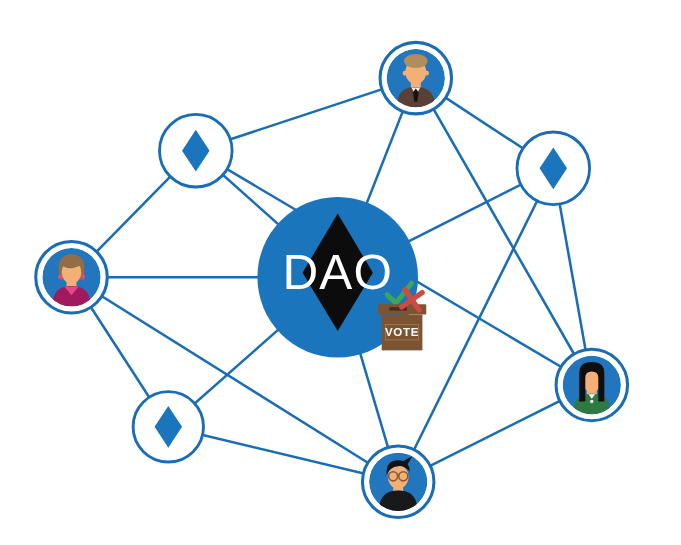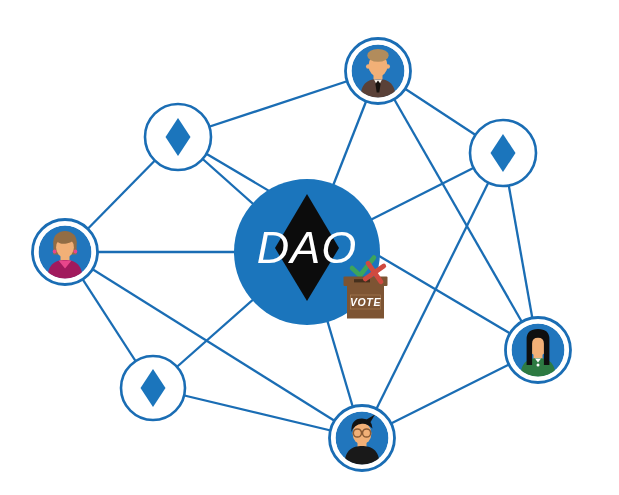--- a/index.html
+++ b/index.html
@@ -1,17 +1,17 @@
 <!DOCTYPE html>
 <html><head>
 <meta charset="utf-8">
 <style>
   html,body{margin:0;padding:0;background:#fff;}
   .stage{position:relative;width:619px;height:495px;background:#ffffff;overflow:hidden;
-         font-family:"Liberation Sans","DejaVu Sans",sans-serif;font-style:italic;}
+         font-family:"Liberation Sans","DejaVu Sans",sans-serif;}
   svg{position:absolute;left:0;top:0;}
   .hub-label{font-family:"Liberation Sans","DejaVu Sans",sans-serif;font-size:45px;font-weight:500;
              letter-spacing:1px;fill:#ffffff;}
   .vote-label{font-family:"Liberation Sans","DejaVu Sans",sans-serif;font-size:10.5px;font-weight:700;
               letter-spacing:0.6px;fill:#ffffff;}
 </style>
 </head>
 <body>
 
 <div class="stage">

